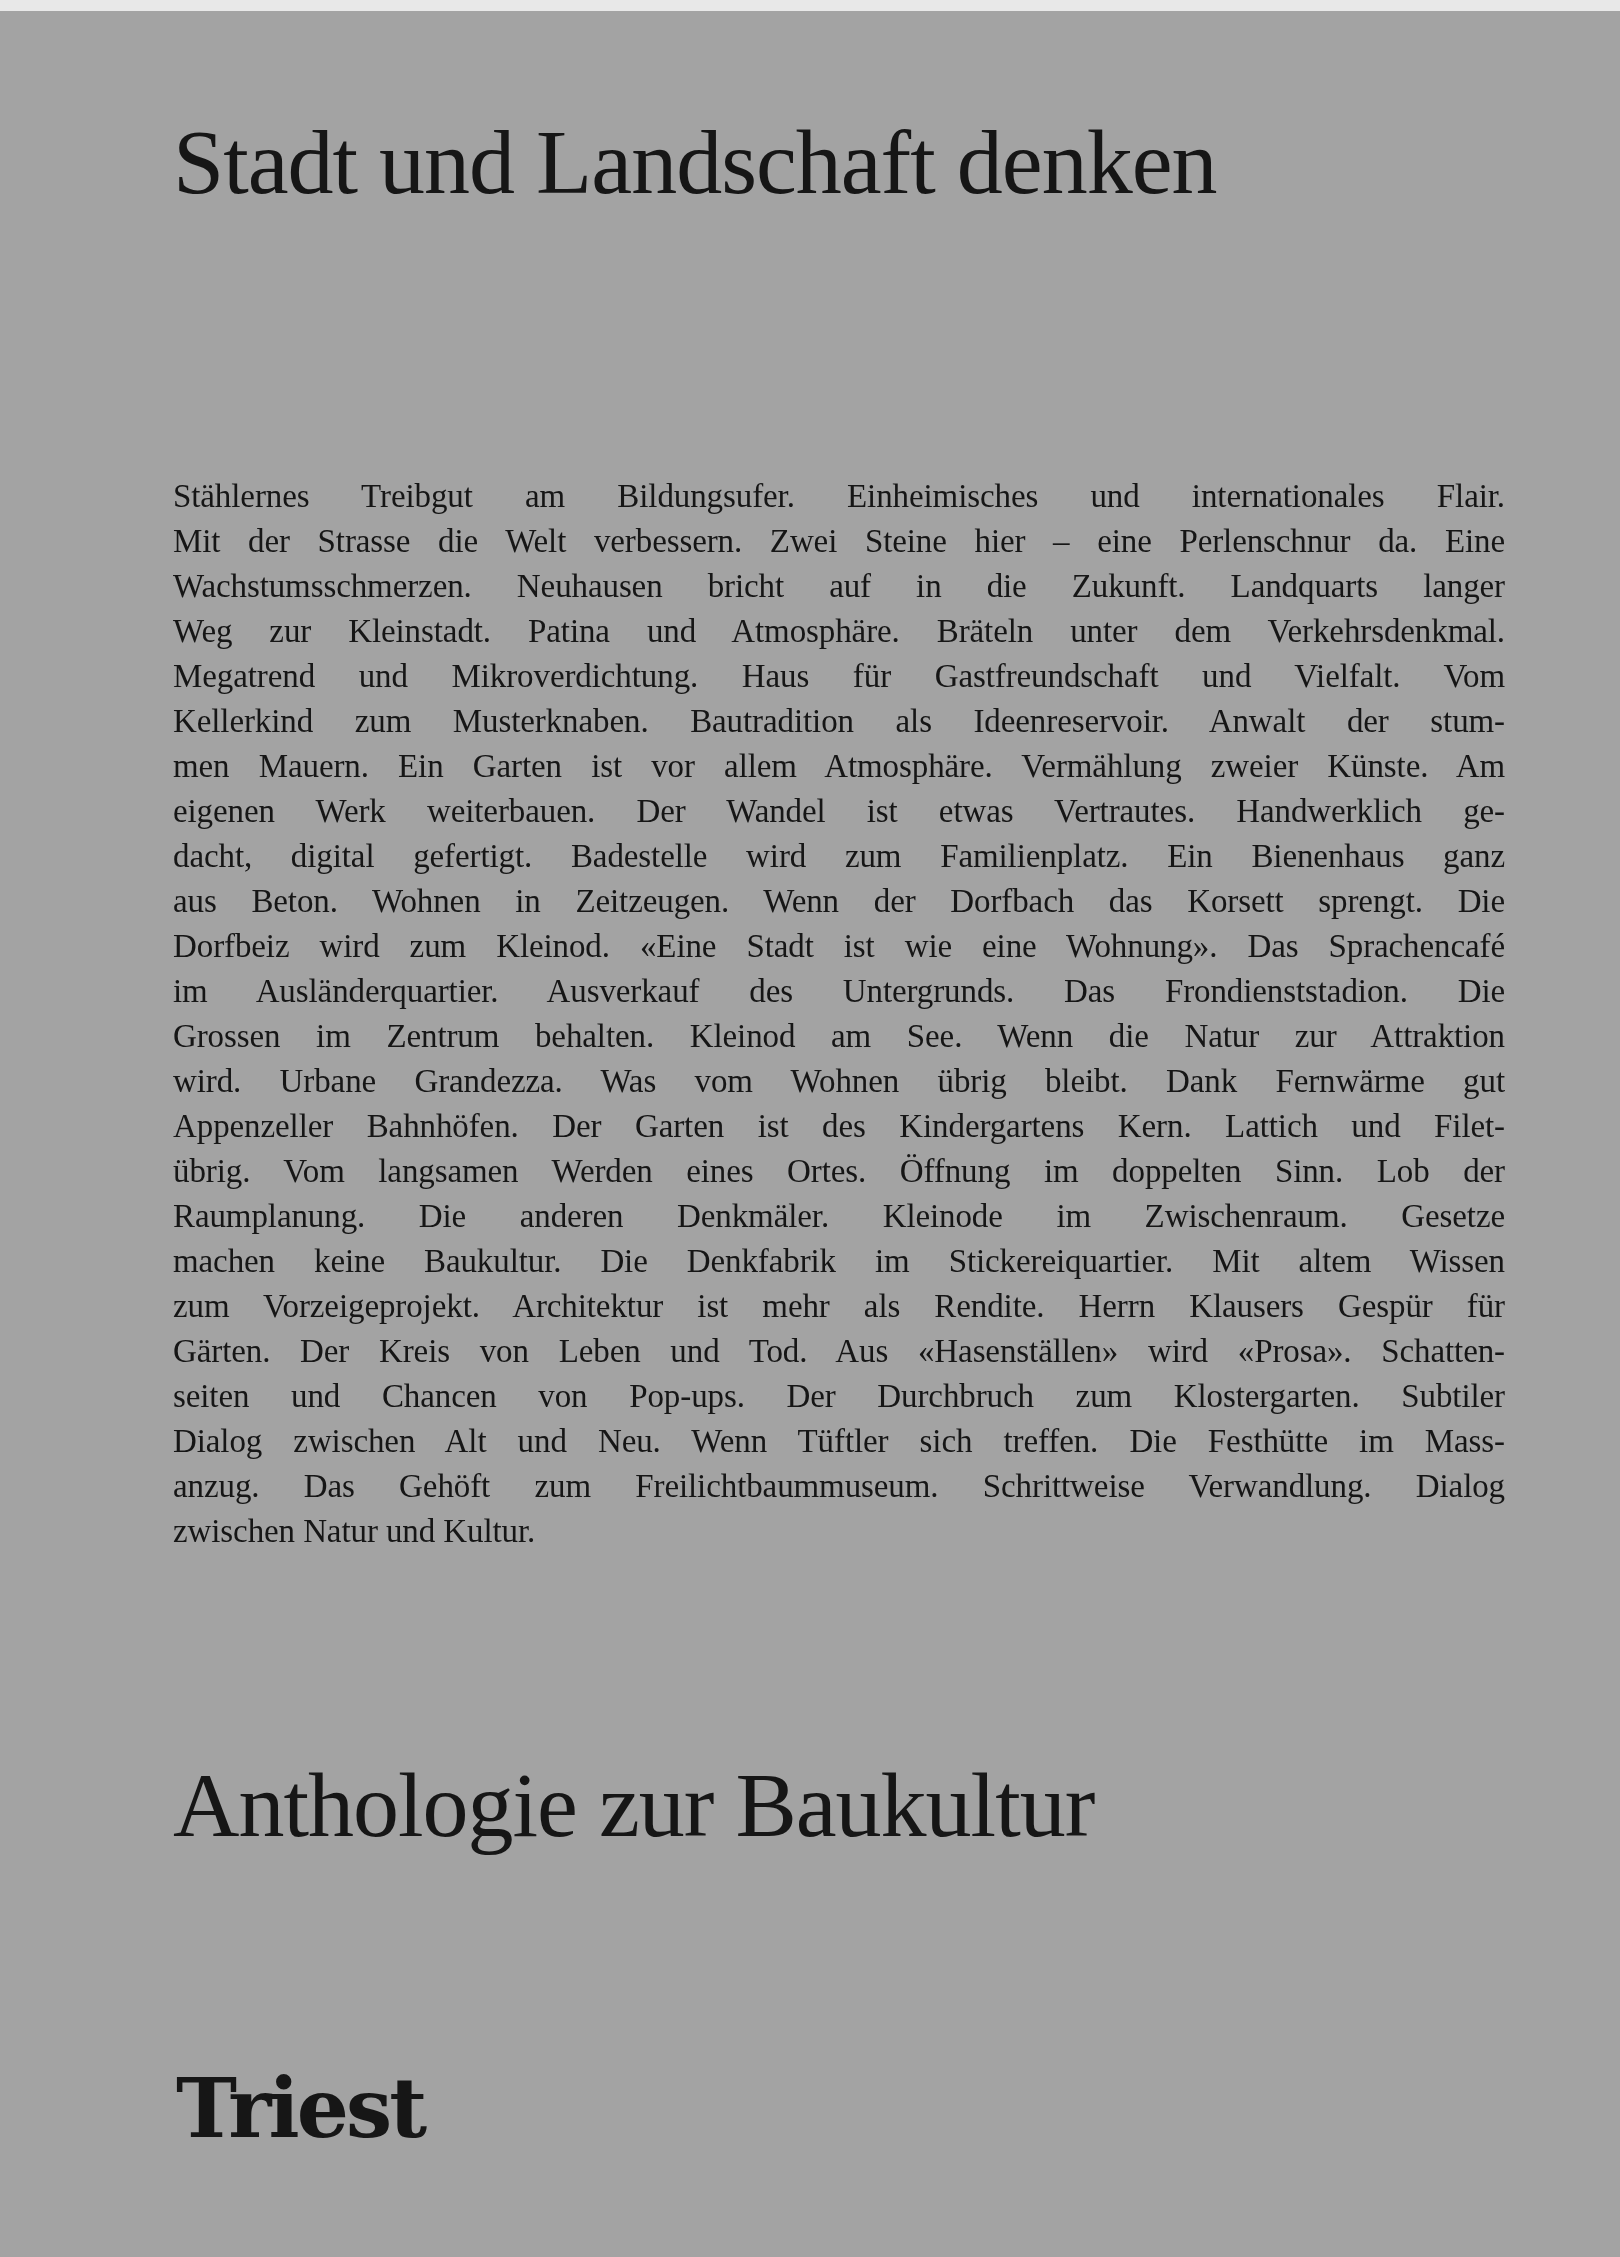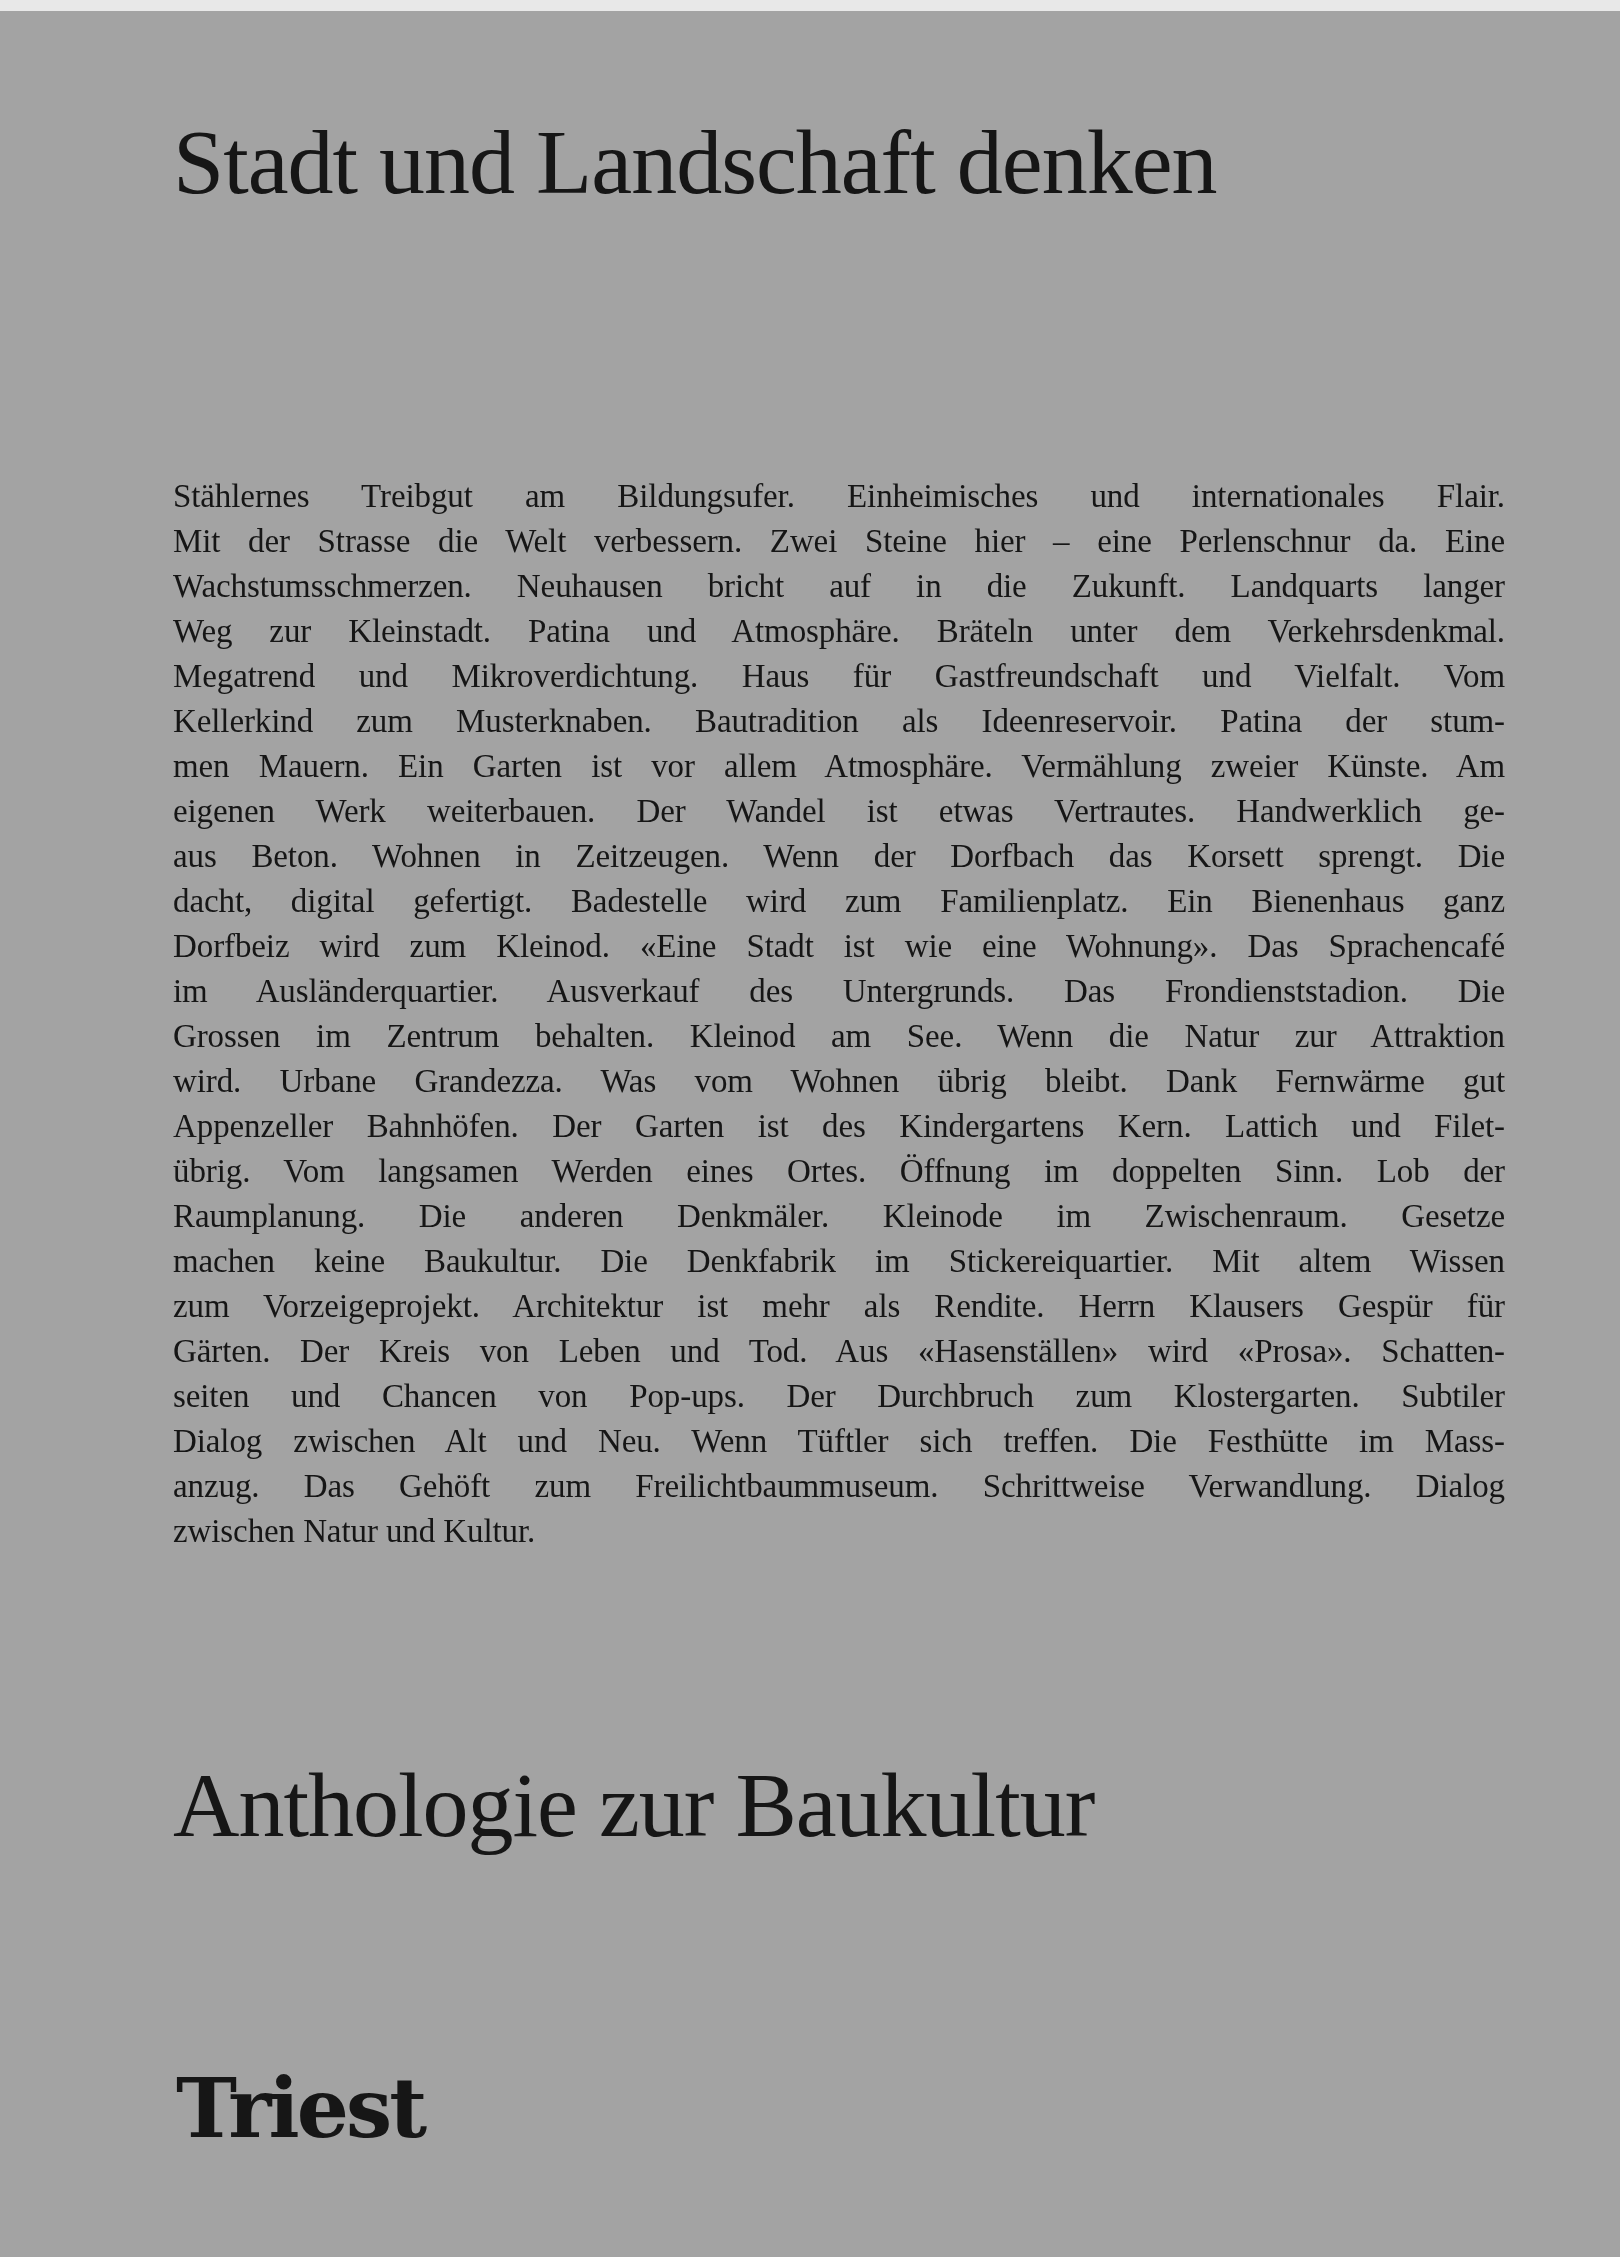--- a/index.html
+++ b/index.html
@@ -83,25 +83,25 @@
 <div class="page">
 
   <h1 class="title">Stadt und Landschaft denken</h1>
 
   <div class="blurb">
     <div class="line">Stählernes Treibgut am Bildungsufer. Einheimisches und internationales Flair.</div>
     <div class="line">Mit der Strasse die Welt verbessern. Zwei Steine hier – eine Perlenschnur da. Eine</div>
     <div class="line">Wachstumsschmerzen. Neuhausen bricht auf in die Zukunft. Landquarts langer</div>
     <div class="line">Weg zur Kleinstadt. Patina und Atmosphäre. Bräteln unter dem Verkehrsdenkmal.</div>
     <div class="line">Megatrend und Mikroverdichtung. Haus für Gastfreundschaft und Vielfalt. Vom</div>
-    <div class="line">Kellerkind zum Musterknaben. Bautradition als Ideenreservoir. Patina der stum-</div>
+    <div class="line">Kellerkind zum Musterknaben. Bautradition als Ideenreservoir. Anwalt der stum-</div>
     <div class="line">men Mauern. Ein Garten ist vor allem Atmosphäre. Vermählung zweier Künste. Am</div>
     <div class="line">eigenen Werk weiterbauen. Der Wandel ist etwas Vertrautes. Handwerklich ge-</div>
+    <div class="line">dacht, digital gefertigt. Badestelle wird zum Familienplatz. Ein Bienenhaus ganz</div>
     <div class="line">aus Beton. Wohnen in Zeitzeugen. Wenn der Dorfbach das Korsett sprengt. Die</div>
-    <div class="line">dacht, digital gefertigt. Badestelle wird zum Familienplatz. Ein Bienenhaus ganz</div>
     <div class="line">Dorfbeiz wird zum Kleinod. «Eine Stadt ist wie eine Wohnung». Das Sprachencafé</div>
     <div class="line">im Ausländerquartier. Ausverkauf des Untergrunds. Das Frondienststadion. Die</div>
     <div class="line">Grossen im Zentrum behalten. Kleinod am See. Wenn die Natur zur Attraktion</div>
     <div class="line">wird. Urbane Grandezza. Was vom Wohnen übrig bleibt. Dank Fernwärme gut</div>
     <div class="line">Appenzeller Bahnhöfen. Der Garten ist des Kindergartens Kern. Lattich und Filet-</div>
     <div class="line">übrig. Vom langsamen Werden eines Ortes. Öffnung im doppelten Sinn. Lob der</div>
     <div class="line">Raumplanung. Die anderen Denkmäler. Kleinode im Zwischenraum. Gesetze</div>
     <div class="line">machen keine Baukultur. Die Denkfabrik im Stickereiquartier. Mit altem Wissen</div>
     <div class="line">zum Vorzeigeprojekt. Architektur ist mehr als Rendite. Herrn Klausers Gespür für</div>
     <div class="line">Gärten. Der Kreis von Leben und Tod. Aus «Hasenställen» wird «Prosa». Schatten-</div>

